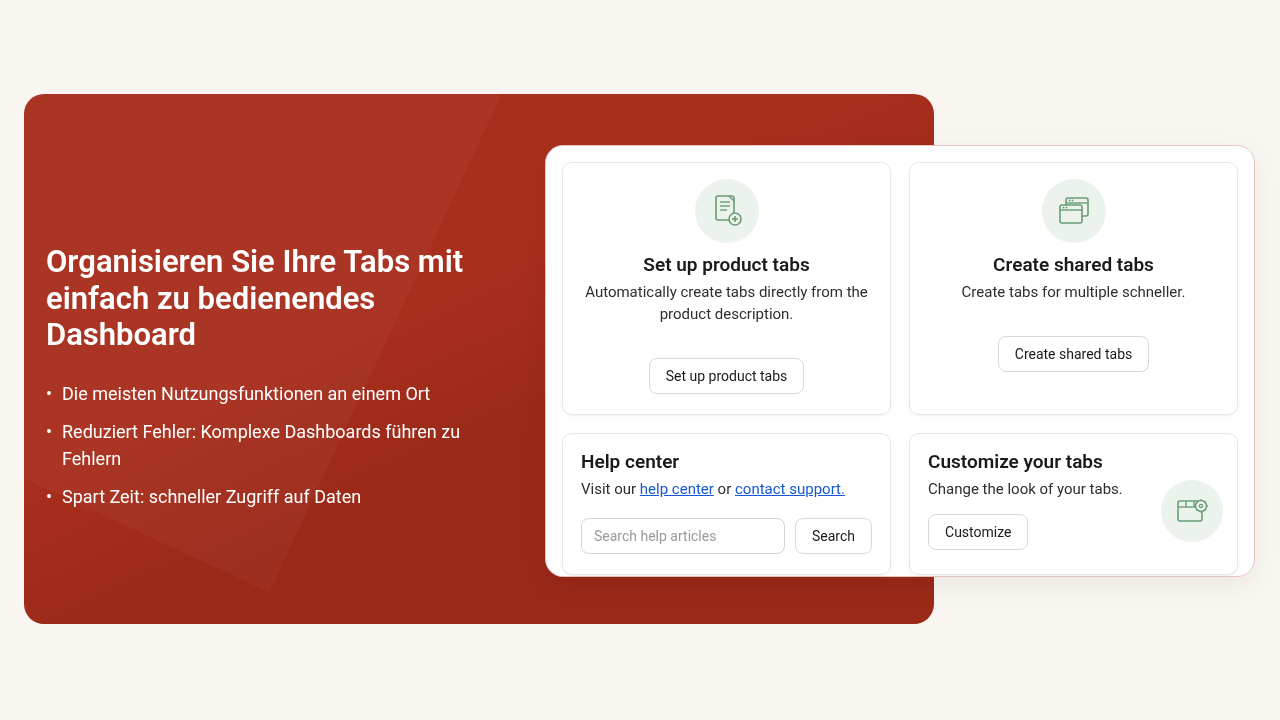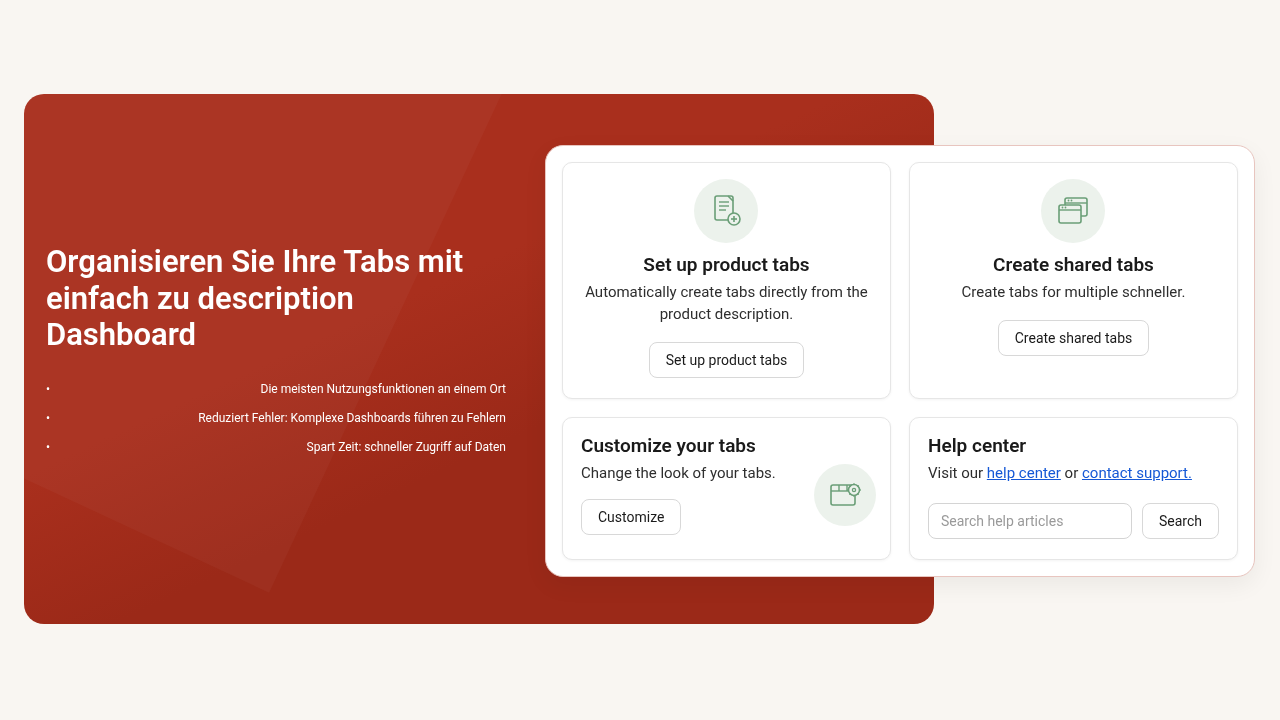--- a/index.html
+++ b/index.html
@@ -38,26 +38,25 @@
     max-width: 460px;
     margin-bottom: 26px;
     position: relative;
   }
   .hero-list {
     list-style: none;
     max-width: 460px;
     position: relative;
   }
   .hero-list li {
-    font-size: 12px;
+    font-size: 18px;
     line-height: 1.5;
     margin-bottom: 11px;
     padding-left: 16px;
     position: relative;
-    text-align: right;
   }
   .hero-list li::before {
     content: "•";
     position: absolute;
     left: 0;
     top: 0;
   }
   .panel {
     position: absolute;
     left: 545px;
@@ -99,21 +98,21 @@
     font-weight: 600;
     color: #1a1a1a;
     margin-bottom: 6px;
   }
   .card-desc {
     font-size: 15px;
     color: #2e2e2e;
     line-height: 1.45;
     margin-bottom: 18px;
   }
-  .card.center .card-desc { margin-bottom: 16px; }
+  .card.center .card-desc { margin-bottom: 32px; }
   .btn {
     display: inline-block;
     background: #fff;
     border: 1px solid #d8d8d8;
     border-radius: 8px;
     padding: 9px 16px;
     font-size: 14px;
     color: #1a1a1a;
     cursor: pointer;
     font-family: inherit;
@@ -139,21 +138,21 @@
     font-family: inherit;
   }
   .search-input::placeholder { color: #9a9a9a; }
   a.link { color: #1558d6; text-decoration: underline; cursor: pointer; }
   svg { display: block; }
 </style>
 </head>
 <body>
 
 <div class="hero">
-  <h1 class="hero-title">Organisieren Sie Ihre Tabs mit einfach zu description Dashboard</h1>
+  <h1 class="hero-title">Organisieren Sie Ihre Tabs mit einfach zu bedienendes Dashboard</h1>
   <ul class="hero-list">
     <li>Die meisten Nutzungsfunktionen an einem Ort</li>
     <li>Reduziert Fehler: Komplexe Dashboards führen zu Fehlern</li>
     <li>Spart Zeit: schneller Zugriff auf Daten</li>
   </ul>
 </div>
 
 <div class="panel">
 
   <div class="card center">
@@ -183,20 +182,31 @@
         <circle cx="16.5" cy="5.5" r="0.9" fill="#6a9e77"></circle>
         <rect x="4" y="10" width="22" height="18" rx="2" fill="#ecf2ec" stroke="#6a9e77" stroke-width="1.6"></rect>
         <line x1="4" y1="15" x2="26" y2="15" stroke="#6a9e77" stroke-width="1.4"></line>
         <circle cx="7.5" cy="12.5" r="0.9" fill="#6a9e77"></circle>
         <circle cx="10.5" cy="12.5" r="0.9" fill="#6a9e77"></circle>
       </svg>
     </div>
     <div class="card-title">Create shared tabs</div>
     <div class="card-desc">Create tabs for multiple schneller.</div>
     <button class="btn">Create shared tabs</button>
+  </div>
+
+  <div class="card">
+    <div class="card-title">Help center</div>
+    <div class="card-desc">
+      <span>Visit our </span><a class="link">help center</a><span> or </span><a class="link">contact support.</a>
+    </div>
+    <div class="help-row">
+      <input class="search-input" type="text" placeholder="Search help articles" style="">
+      <button class="btn">Search</button>
+    </div>
   </div>
 
   <div class="card row-card">
     <div class="card-title">Customize your tabs</div>
     <div class="card-desc">Change the look of your tabs.</div>
     <div><button class="btn">Customize</button></div>
     <div class="icon-wrap small">
       <svg width="34" height="30" viewBox="0 0 34 30" fill="none">
         <rect x="3" y="5" width="24" height="20" rx="2" stroke="#6a9e77" stroke-width="1.6"></rect>
         <line x1="3" y1="11" x2="27" y2="11" stroke="#6a9e77" stroke-width="1.4"></line>
@@ -211,24 +221,13 @@
           <line x1="31" y1="10" x2="32.8" y2="10"></line>
           <line x1="21.4" y1="5.4" x2="22.6" y2="6.6"></line>
           <line x1="29.4" y1="13.4" x2="30.6" y2="14.6"></line>
           <line x1="30.6" y1="5.4" x2="29.4" y2="6.6"></line>
           <line x1="22.6" y1="13.4" x2="21.4" y2="14.6"></line>
         </g>
       </svg>
     </div>
   </div>
 
-  <div class="card">
-    <div class="card-title">Help center</div>
-    <div class="card-desc">
-      <span>Visit our </span><a class="link">help center</a><span> or </span><a class="link">contact support.</a>
-    </div>
-    <div class="help-row">
-      <input class="search-input" type="text" placeholder="Search help articles" style="">
-      <button class="btn">Search</button>
-    </div>
-  </div>
-
 </div>
 
 </body></html>

